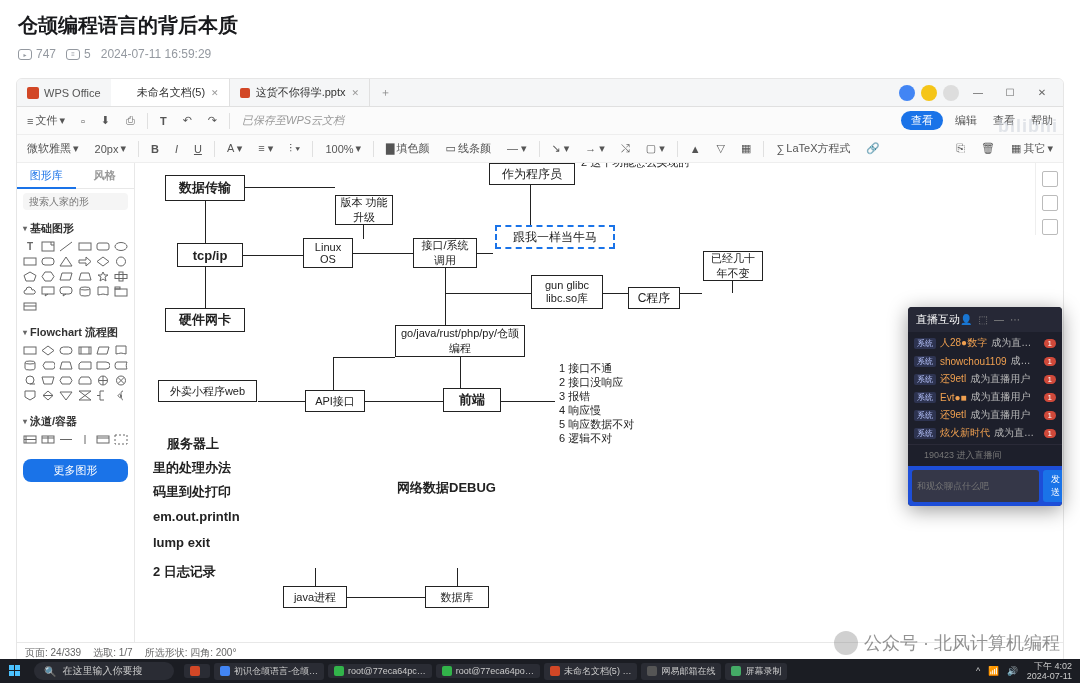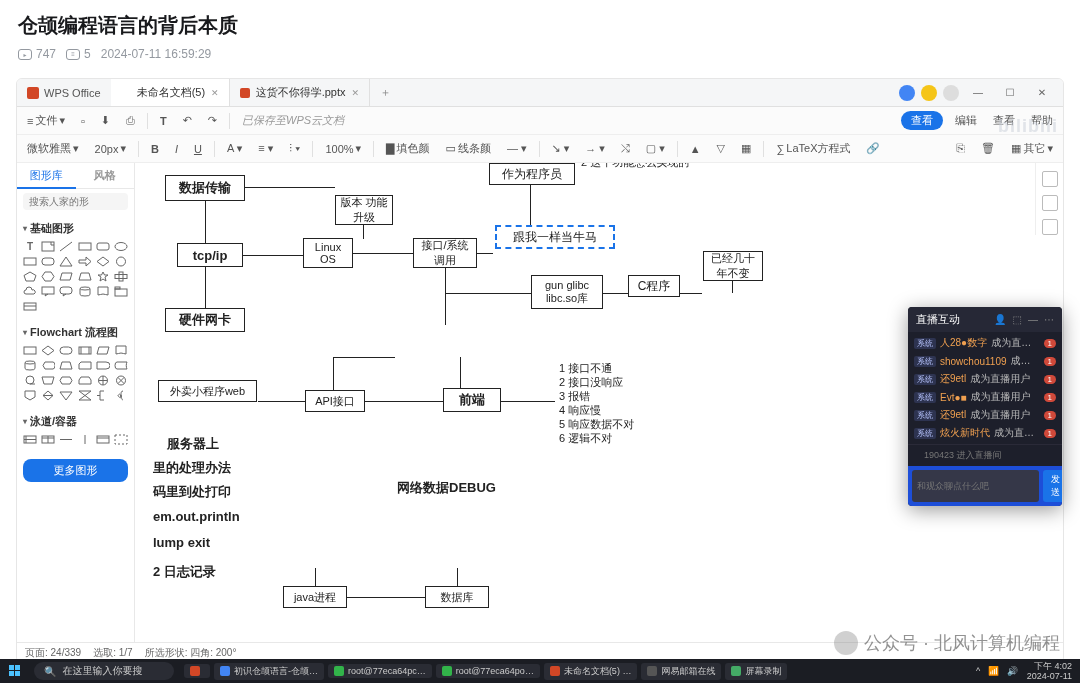--- a/index.html
+++ b/index.html
@@ -68,21 +68,21 @@
 
 
 .rrail { position: absolute; right: 0; top: 0; width: 28px; background: #fff; border-left: 1px solid #eee; display: flex; flex-direction: column; align-items: center; gap: 8px; padding-top: 8px; }
 .rrail .ricon { width: 16px; height: 16px; border: 1px solid #bbb; border-radius: 2px; cursor: pointer; }
 
 
 .status { height: 20px; background: #fff; border-top: 1px solid #e8e8e8; display: flex; align-items: center; padding: 0 8px; gap: 12px; font-size: 10px; color: #666; }
 
 
 .livepanel { position: absolute; right: 18px; top: 307px; width: 154px; background: #1d1f2b; border-radius: 4px; color: #ddd; font-size: 10px; overflow: hidden; z-index: 10; box-shadow: 0 4px 20px rgba(0,0,0,.4); }
-.livepanel-head { display: flex; align-items: center; justify-content: space-between; padding: 5px 8px; background: #262836; }
+.livepanel-head { display: flex; align-items: center; padding: 5px 8px; background: #262836; }
 .livepanel-head .title { color: #fff; font-size: 11px; }
 .livepanel-head .icons { display: flex; gap: 6px; color: #888; }
 .livelist { padding: 4px 6px; display: flex; flex-direction: column; gap: 4px; max-height: 155px; overflow: hidden; }
 .liveitem { display: flex; align-items: center; gap: 4px; }
 .liveitem .tag { font-size: 8px; padding: 0 3px; border-radius: 2px; background: #2d3350; color: #b8c5ff; }
 .liveitem .name { color: #f0a050; }
 .liveitem .body { color: #bbb; flex: 1; white-space: nowrap; overflow: hidden; text-overflow: ellipsis; }
 .liveitem .badge { background: #d0493a; color: #fff; border-radius: 7px; padding: 0 4px; font-size: 8px; }
 .livepanel-info { padding: 4px 16px; color: #777; font-size: 9px; border-top: 1px solid #2a2a38; }
 .livepanel-input { display: flex; background: #1d4ed8; padding: 4px; gap: 4px; }
@@ -536,24 +536,25 @@
       <div class="node" style="left:354px;top:0px;width:86px;height:22px">作为程序员</div>
       <div class="txt" style="left:446px;top:-8px;font-size:11px">2 这个功能怎么实现的</div>
 
       <div class="node bold" style="left:42px;top:80px;width:66px;height:24px">tcp/ip</div>
       <div class="node" style="left:168px;top:75px;width:50px;height:30px;font-size:11px">Linux OS</div>
       <div class="node" style="left:278px;top:75px;width:64px;height:30px;font-size:11px">接口/系统调用</div>
       <div class="node sel" style="left:360px;top:62px;width:120px;height:24px;background:transparent">跟我一样当牛马</div>
       <div class="node" style="left:568px;top:88px;width:60px;height:30px;font-size:11px">已经几十年不变</div>
 
       <div class="node" style="left:396px;top:112px;width:72px;height:34px;font-size:11px">gun glibc libc.so库</div>
-      <div class="node" style="left:493px;top:112px;width:52px;height:22px">C程序</div>
+      <div class="node" style="left:493px;top:124px;width:52px;height:22px">C程序</div>
 
       <div class="node bold" style="left:30px;top:145px;width:80px;height:24px">硬件网卡</div>
 
+      <div class="node" style="left:260px;top:162px;width:130px;height:32px;font-size:11px">go/java/rust/php/py/仓颉编程</div>
 
       <div class="node" style="left:23px;top:217px;width:99px;height:22px;font-size:11px">外卖小程序web</div>
       <div class="node" style="left:170px;top:227px;width:60px;height:22px;font-size:11px">API接口</div>
       <div class="node bold" style="left:308px;top:225px;width:58px;height:24px">前端</div>
 
       <div class="txt" style="left:424px;top:198px;font-size:11px;line-height:14px;white-space:pre">1 接口不通
 2 接口没响应
 3 报错
 4 响应慢
 5 响应数据不对

